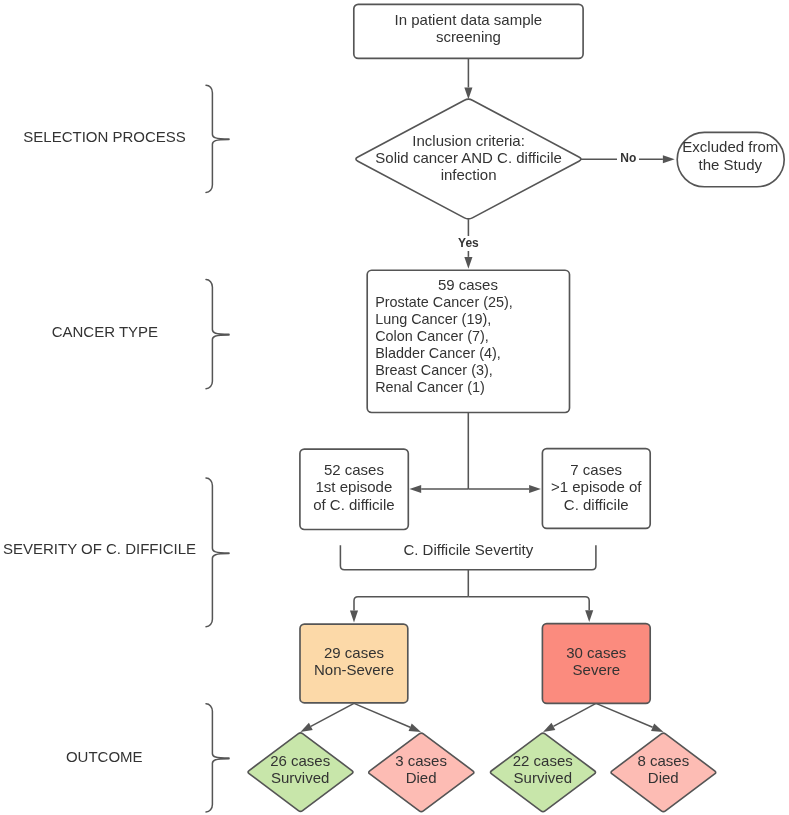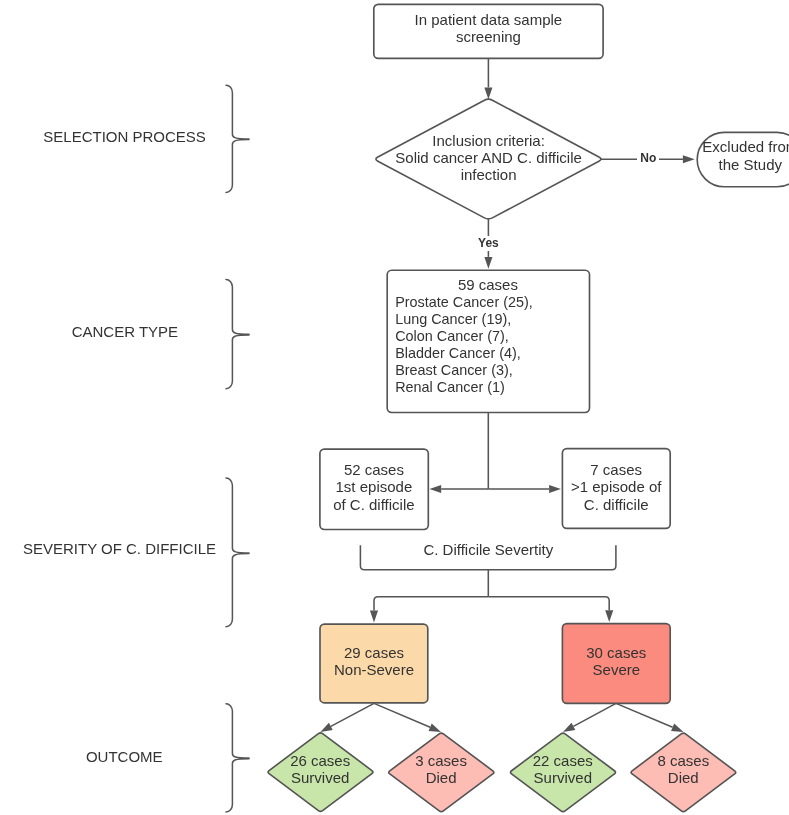--- a/index.html
+++ b/index.html
@@ -1,18 +1,18 @@
 <!DOCTYPE html>
 <html><head>
 <meta charset="utf-8">
 <title>Patient selection and outcome flowchart</title>
 <style>
   html,body{margin:0;padding:0;background:#fff;}
   body{width:789px;height:815px;overflow:hidden;font-family:"Liberation Sans","DejaVu Sans",sans-serif;}
-  #canvas{position:relative;width:642px;height:815px;background:#fff;margin-left:20px;}
+  #canvas{position:relative;width:642px;height:815px;background:#fff;}
   svg{display:block;shape-rendering:geometricPrecision;}
   .shape{stroke:#555555;stroke-width:1.65;}
   .edge{fill:none;stroke:#555555;stroke-width:1.55;stroke-linecap:butt;stroke-linejoin:round;}
   .arrow{fill:#555555;stroke:none;}
   .brace{fill:none;stroke:#555555;stroke-width:1.5;stroke-linecap:round;stroke-linejoin:round;}
   .t{fill:#333333;font-size:15px;font-family:"Liberation Sans","DejaVu Sans",sans-serif;}
   .tc{text-anchor:middle;}
   .tl{text-anchor:start;}
   .small{font-size:14.4px;}
   .bold{font-weight:bold;font-size:12px;}

